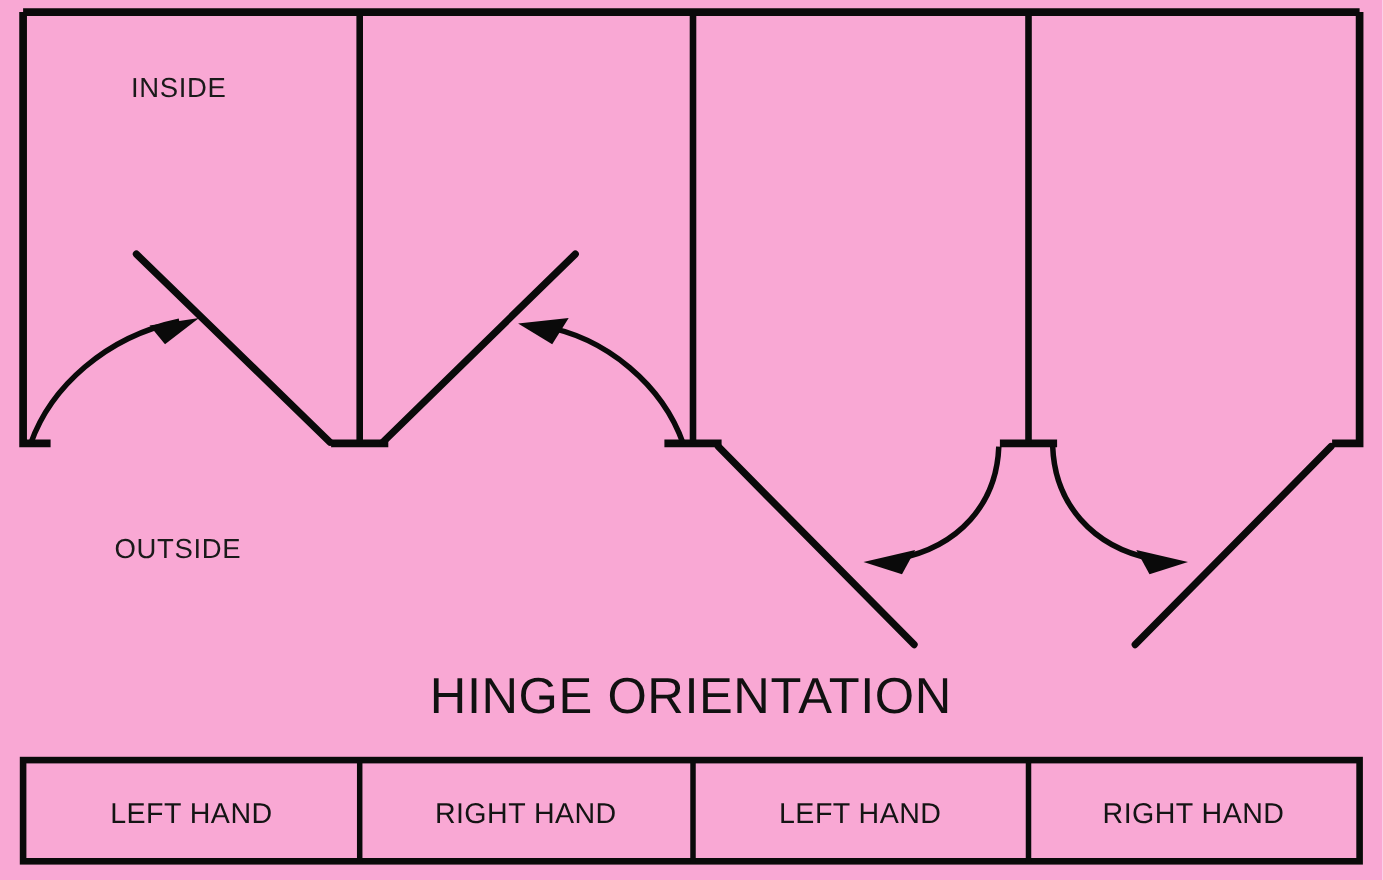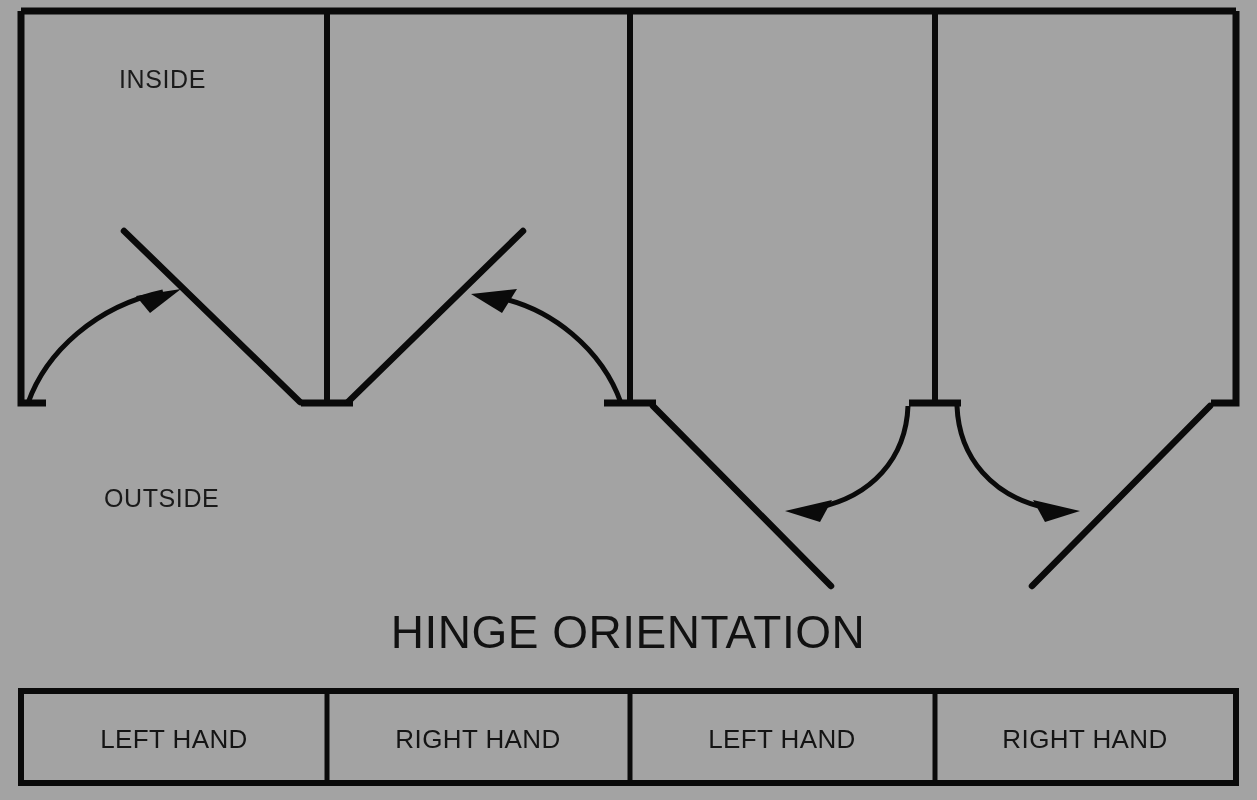--- a/index.html
+++ b/index.html
@@ -10,21 +10,21 @@
   body {
     width: 1257px;
     height: 800px;
     font-family: "Liberation Sans", sans-serif;
     overflow: hidden;
   }
   #stage {
     position: relative;
     width: 1257px;
     height: 800px;
-    background: #a3a3a3;
+    background: #f9a8d4;
   }
   svg#diagram {
     position: absolute;
     left: 0;
     top: 0;
     width: 1257px;
     height: 800px;
     display: block;
   }
   .wall-line {

